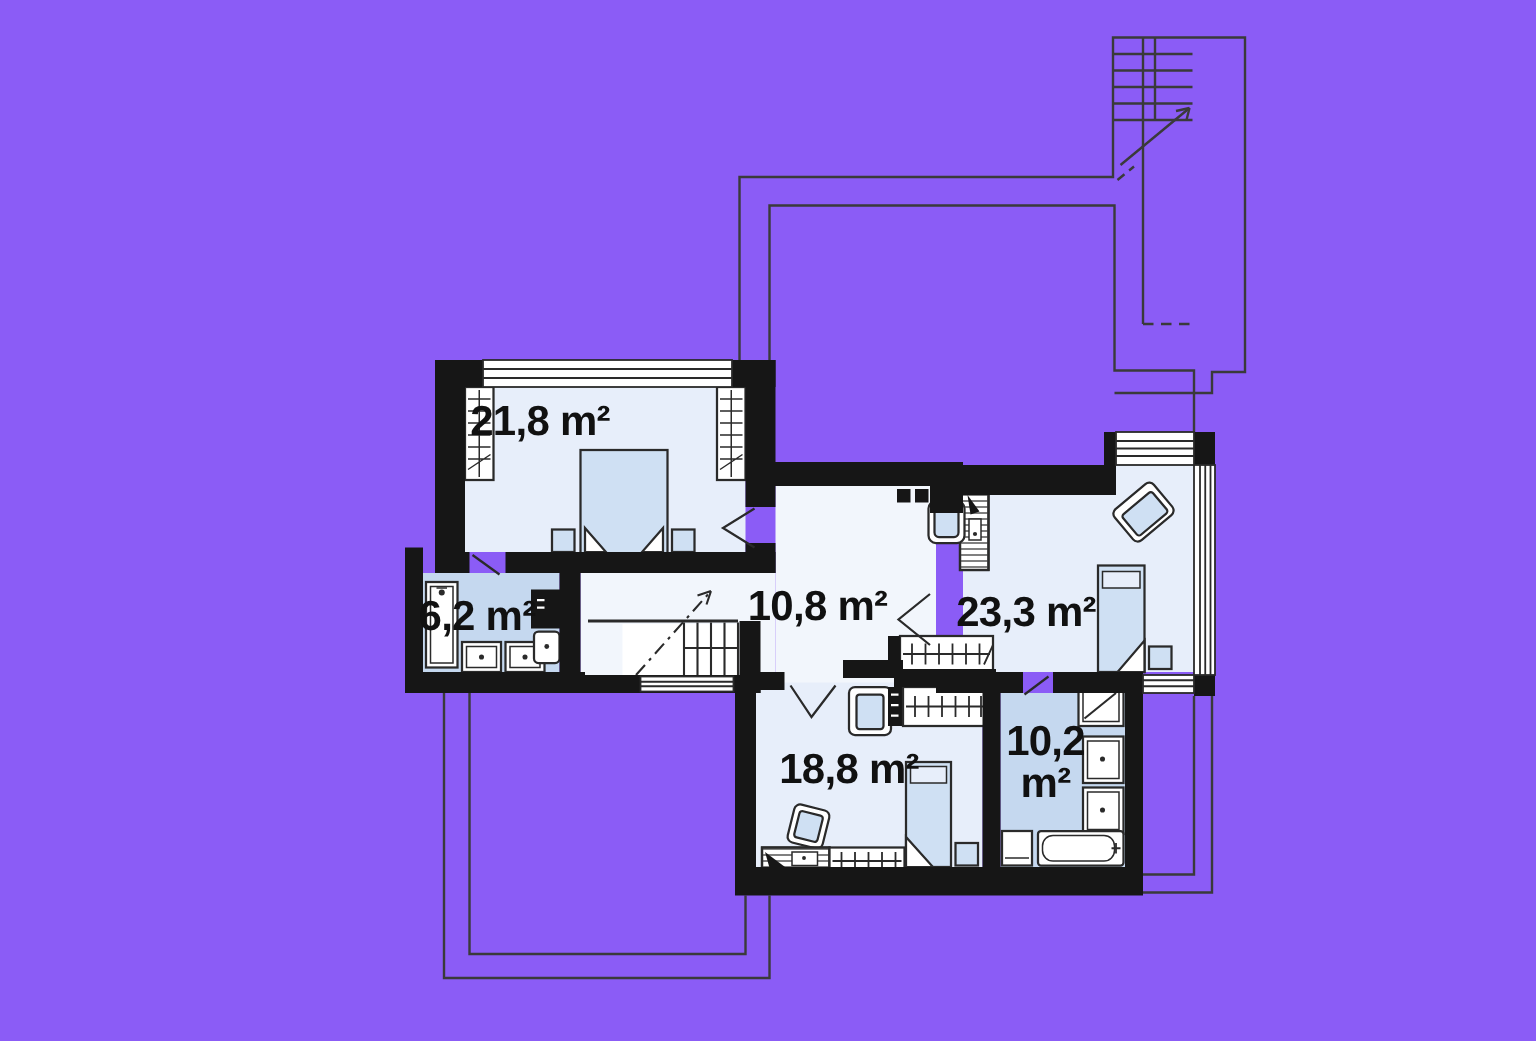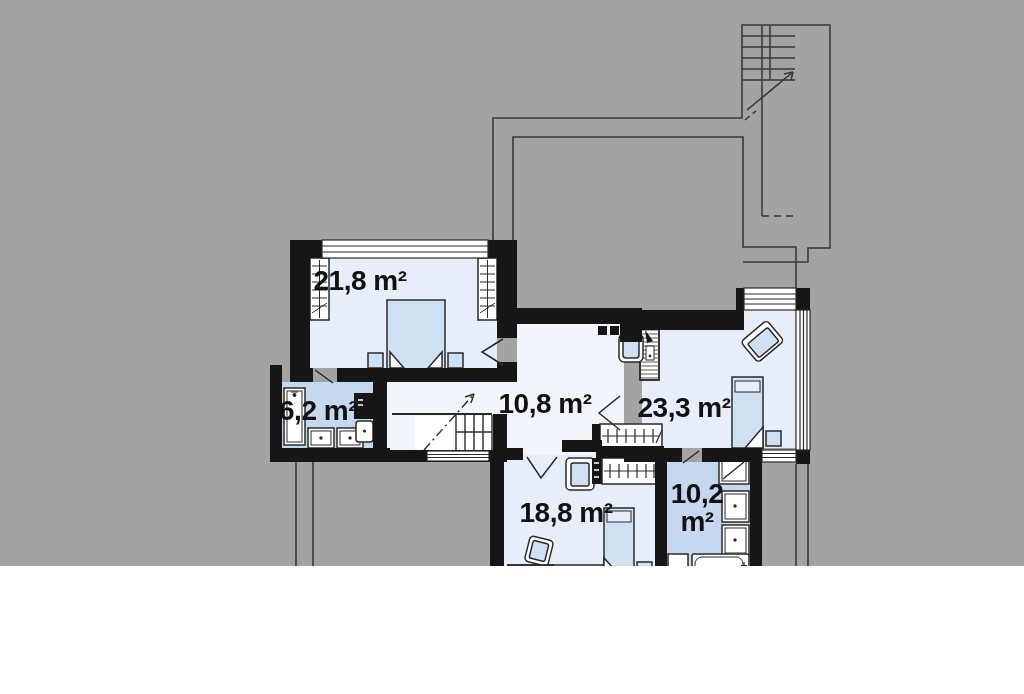--- a/index.html
+++ b/index.html
@@ -1,16 +1,16 @@
 <!DOCTYPE html>
 <html><head>
 <meta charset="utf-8">
 <style>
   html,body{margin:0;padding:0;background:#ffffff;}
-  .canvas{position:relative;width:1024px;height:566px;background:#a3a3a3;overflow:hidden;}
+  .canvas{position:relative;width:1024px;height:694px;background:#8b5cf6;overflow:hidden;}
   svg{position:absolute;left:0;top:0;}
   text.area-label{font-family:"Liberation Sans",sans-serif;font-weight:bold;fill:#111111;
       font-size:28px;letter-spacing:-0.5px;}
 </style>
 </head>
 <body>
 
 <div class="canvas">
 <svg width="1024" height="694" viewBox="0 0 1024 694">
   <defs>

